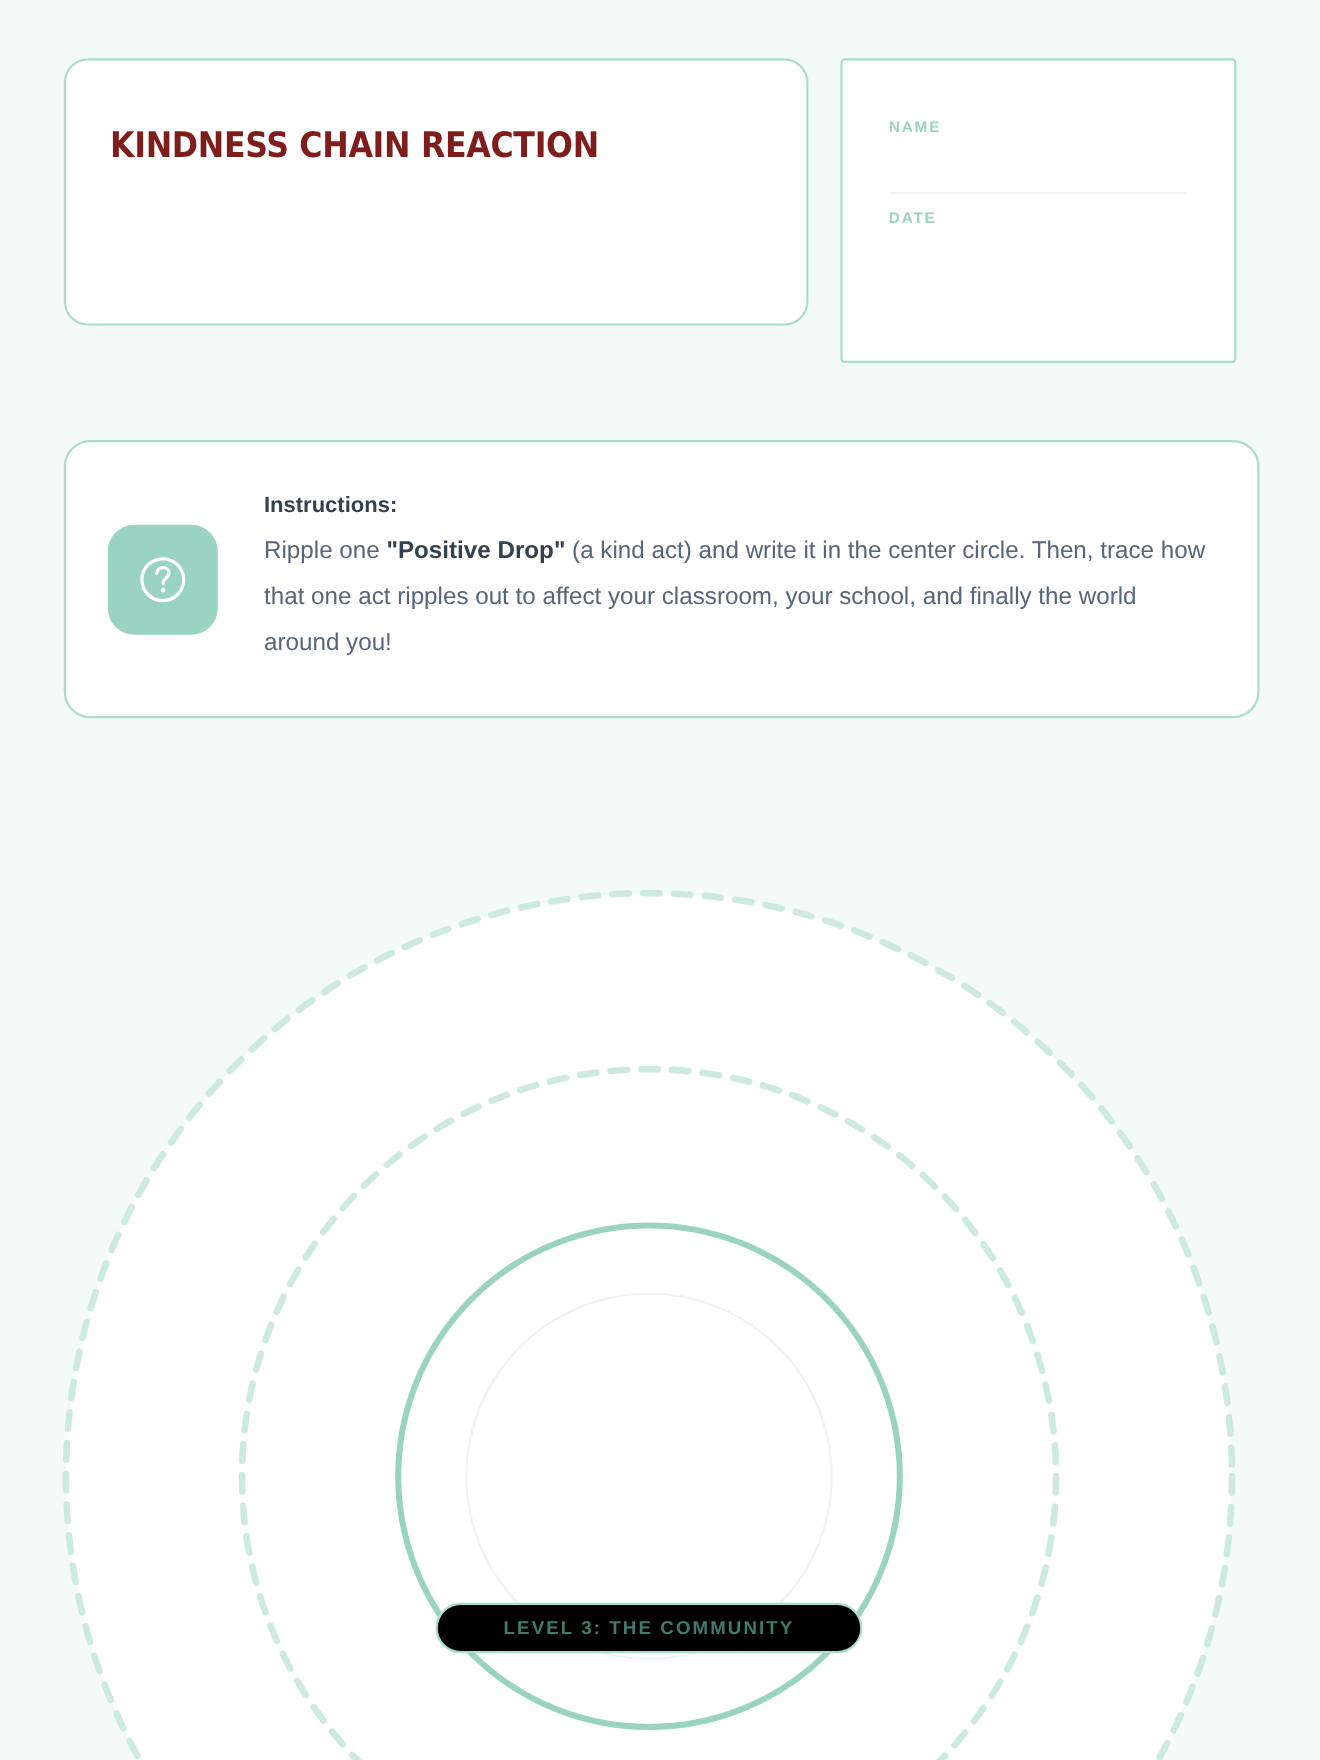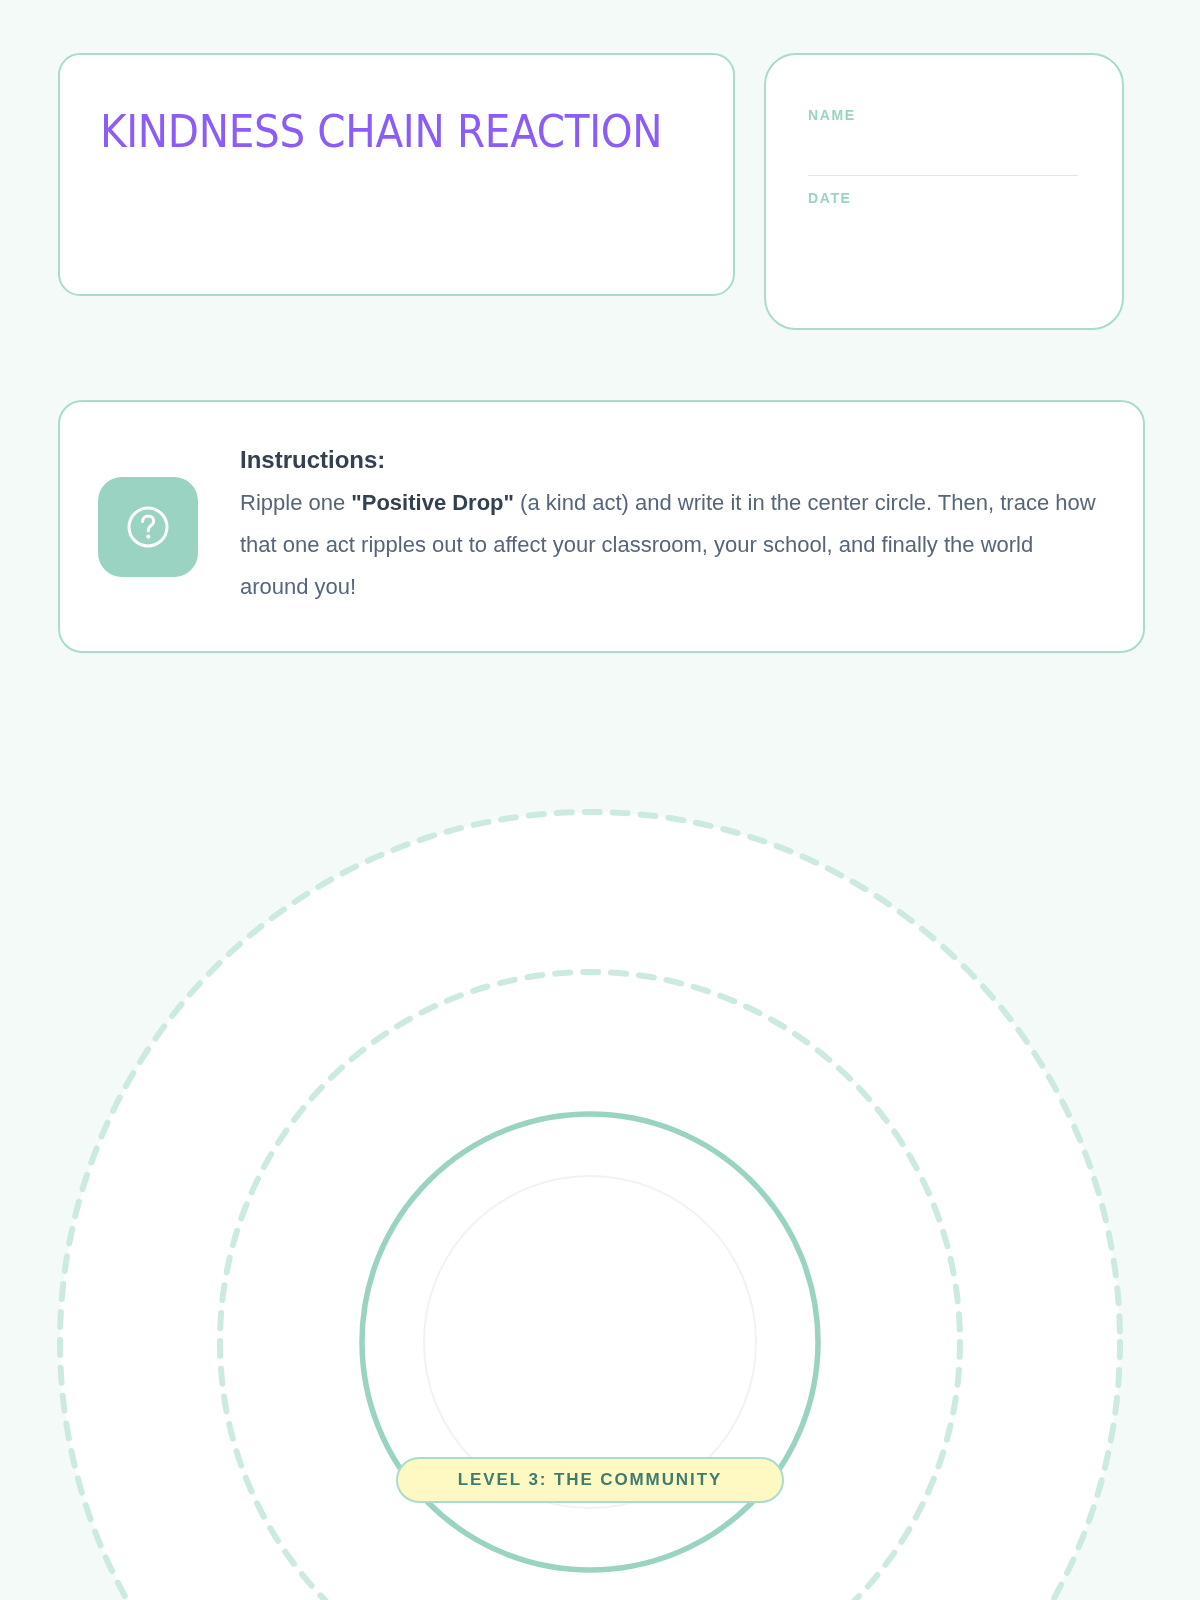--- a/index.html
+++ b/index.html
@@ -47,25 +47,25 @@
     top: 0;
     width: 677px;
     height: 243px;
     background: #ffffff;
     border: 2px solid #a9dcce;
     border-radius: 22px;
     padding: 48px 44px 0 40px;
   }
 
   .worksheet-title {
-    font-size: 45px;
+    font-size: 32px;
     line-height: 58px;
-    font-weight: 400;
+    font-weight: 700;
     letter-spacing: -0.3px;
-    color: #8b5cf6;
+    color: #7f1d1d;
     text-transform: uppercase;
     font-family: "DejaVu Sans", sans-serif;
     font-stretch: condensed;
   }
 
   .worksheet-subtitle {
     margin-top: 14px;
     font-size: 21px;
     font-weight: 700;
     font-style: italic;
@@ -75,21 +75,21 @@
   }
 
   .meta-card {
     position: absolute;
     left: 706px;
     top: 0;
     width: 360px;
     height: 277px;
     background: #ffffff;
     border: 2px solid #a9dcce;
-    border-radius: 32px;
+    border-radius: 4px;
     padding: 52px 44px 0 42px;
   }
 
   .meta-label {
     font-size: 14px;
     font-weight: 700;
     letter-spacing: 1.6px;
     color: #9bd3c3;
     text-transform: uppercase;
   }
@@ -128,21 +128,21 @@
     justify-content: center;
   }
   .help-icon-box svg { display: block; }
 
   .instructions-body {
     margin-left: 42px;
     flex: 1 1 auto;
   }
 
   .instructions-heading {
-    font-size: 24px;
+    font-size: 20px;
     font-weight: 700;
     color: #33404f;
     margin-bottom: 8px;
   }
 
   .instructions-text {
     font-size: 22px;
     line-height: 42px;
     color: #56657a;
   }
@@ -151,21 +151,21 @@
   
   .pill {
     position: absolute;
     display: flex;
     align-items: center;
     justify-content: center;
     text-align: center;
   }
 
   .pill-outline {
-    background: #fef9c3;
+    background: #000000;
     border: 2px solid #a9dcce;
     border-radius: 30px;
     color: #3e7d6e;
     font-size: 17px;
     font-weight: 700;
     letter-spacing: 1.9px;
     text-transform: uppercase;
   }
 
   #pill-level3 { left: 396px; top: 797px; width: 388px; height: 46px; }

